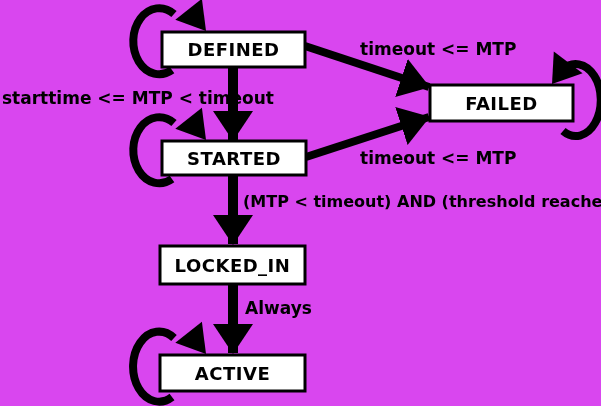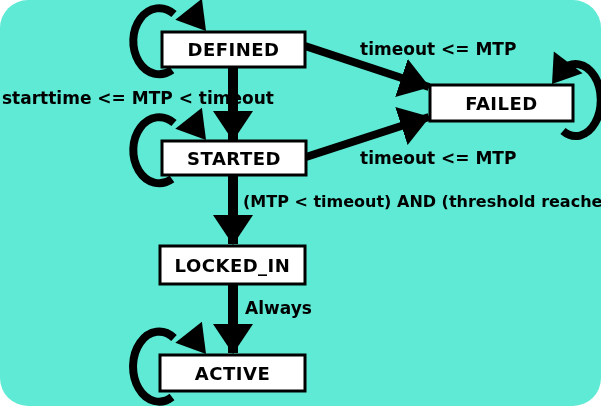--- a/index.html
+++ b/index.html
@@ -1,16 +1,16 @@
 <!DOCTYPE html>
 <html><head>
 <meta charset="utf-8">
 <style>
   html,body { margin:0; padding:0; background:#ffffff; }
-  #stage { position:relative; width:601px; height:406px; background:#5eead4; overflow:hidden;border-radius:28px; }
+  #stage { position:relative; width:601px; height:406px; background:#d946ef; overflow:hidden; }
   svg { display:block; }
   rect.state { fill:#ffffff; stroke:#000000; stroke-width:3; }
   .state-label {
     font-family:"DejaVu Sans","Liberation Sans",sans-serif;
     font-weight:bold; font-size:18px; fill:#000000;
     text-anchor:middle; letter-spacing:0.5px;
   }
   .edge-label {
     font-family:"DejaVu Sans","Liberation Sans",sans-serif;
     font-weight:bold; font-size:17px; fill:#000000;

